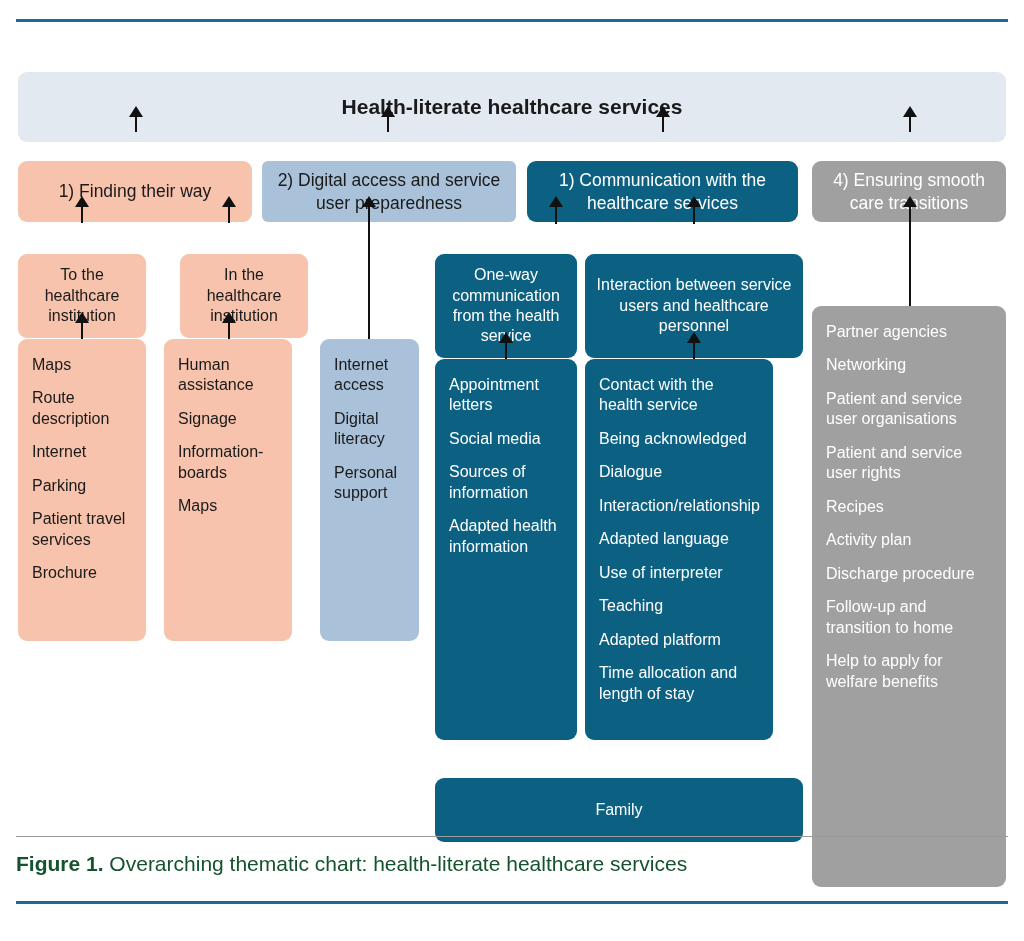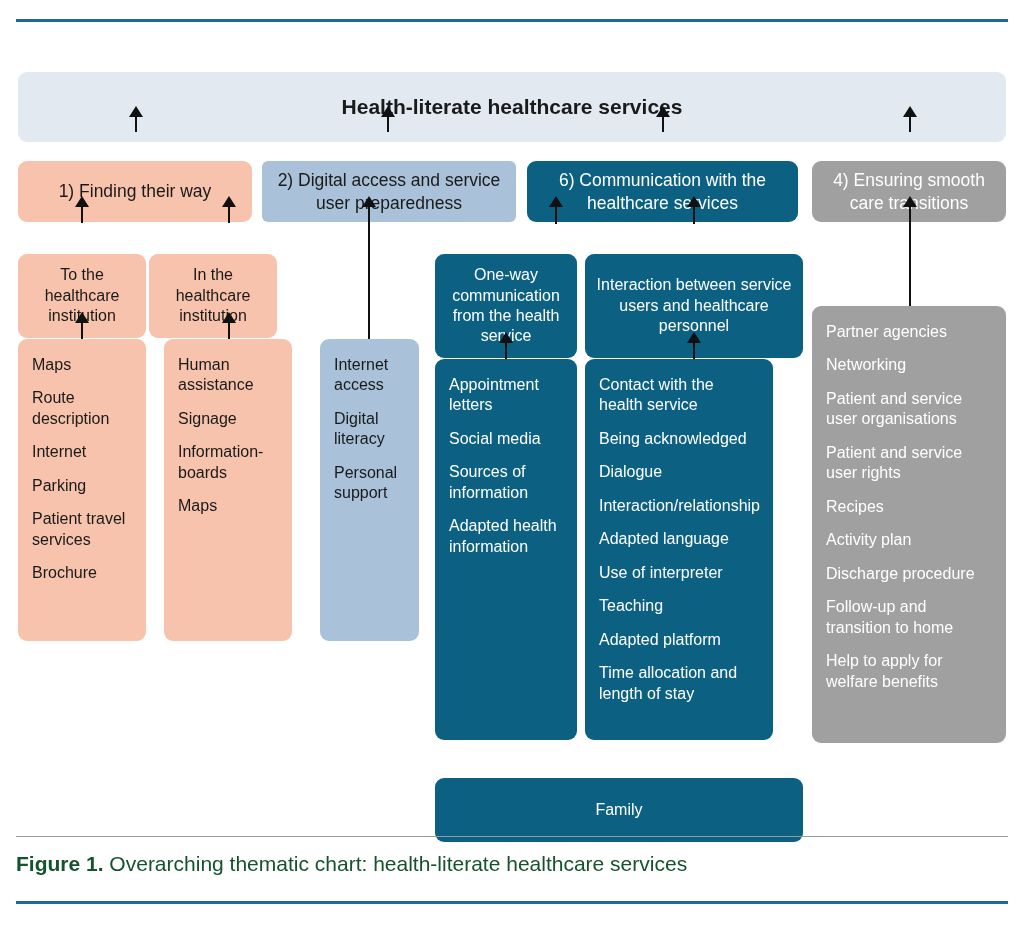--- a/index.html
+++ b/index.html
@@ -92,21 +92,21 @@
 
   <div class="box center theme-box pink" style="left:18px;top:131px;width:234px;height:61px;">
     <span>1) Finding their way</span>
   </div>
 
   <div class="box center theme-box lblue" style="left:262px;top:131px;width:254px;height:61px;padding:0 10px;border-radius:6px;">
     <span>2) Digital access and service user preparedness</span>
   </div>
 
   <div class="box center theme-box dblue" style="left:527px;top:131px;width:271px;height:61px;padding:0 10px;">
-    <span>6) Communication with the healthcare services</span>
+    <span>1) Communication with the healthcare services</span>
   </div>
 
   <div class="box center theme-box gray" style="left:812px;top:131px;width:194px;height:61px;padding:0 10px;">
     <span>4) Ensuring smooth care transitions</span>
   </div>
 
   <div class="arrow" style="left:75px;top:196px;height:27px;">
     <div class="shaft" style="top:9px;height:18px;"></div>
       <div class="head"></div>
   </div>
@@ -128,21 +128,21 @@
   </div>
   <div class="arrow" style="left:903px;top:196px;height:110px;">
     <div class="shaft" style="top:9px;height:101px;"></div>
       <div class="head"></div>
   </div>
 
   <div class="box center sub-box pink" style="left:18px;top:224px;width:128px;height:84px;padding:0 8px;">
     <span>To the healthcare institution</span>
   </div>
 
-  <div class="box center sub-box pink" style="left:149px;top:224px;width:128px;height:84px;padding:0 8px;">
+  <div class="box center sub-box pink" style="left:180px;top:224px;width:128px;height:84px;padding:0 8px;">
     <span>In the healthcare institution</span>
   </div>
 
   <div class="box center sub-box dblue" style="left:435px;top:224px;width:142px;height:104px;padding:0 8px;">
     <span>One-way communication from the health service</span>
   </div>
 
   <div class="box center sub-box dblue" style="left:585px;top:224px;width:218px;height:104px;padding:0 10px;">
     <span>Interaction between service users and healthcare personnel</span>
   </div>
@@ -198,21 +198,21 @@
     <div class="item">Being acknowledged</div>
     <div class="item">Dialogue</div>
     <div class="item">Interaction/relationship</div>
     <div class="item">Adapted language</div>
     <div class="item">Use of interpreter</div>
     <div class="item">Teaching</div>
     <div class="item">Adapted platform</div>
     <div class="item">Time allocation and length of stay</div>
   </div>
 
-  <div class="box list item-box gray" style="left:812px;top:306px;width:194px;height:437px;">
+  <div class="box list item-box gray" style="left:812px;top:306px;width:194px;height:581px;">
     <div class="item">Partner agencies</div>
     <div class="item">Networking</div>
     <div class="item">Patient and service user organisations</div>
     <div class="item">Patient and service user rights</div>
     <div class="item">Recipes</div>
     <div class="item">Activity plan</div>
     <div class="item">Discharge procedure</div>
     <div class="item">Follow-up and transition to home</div>
     <div class="item">Help to apply for welfare benefits</div>
   </div>

